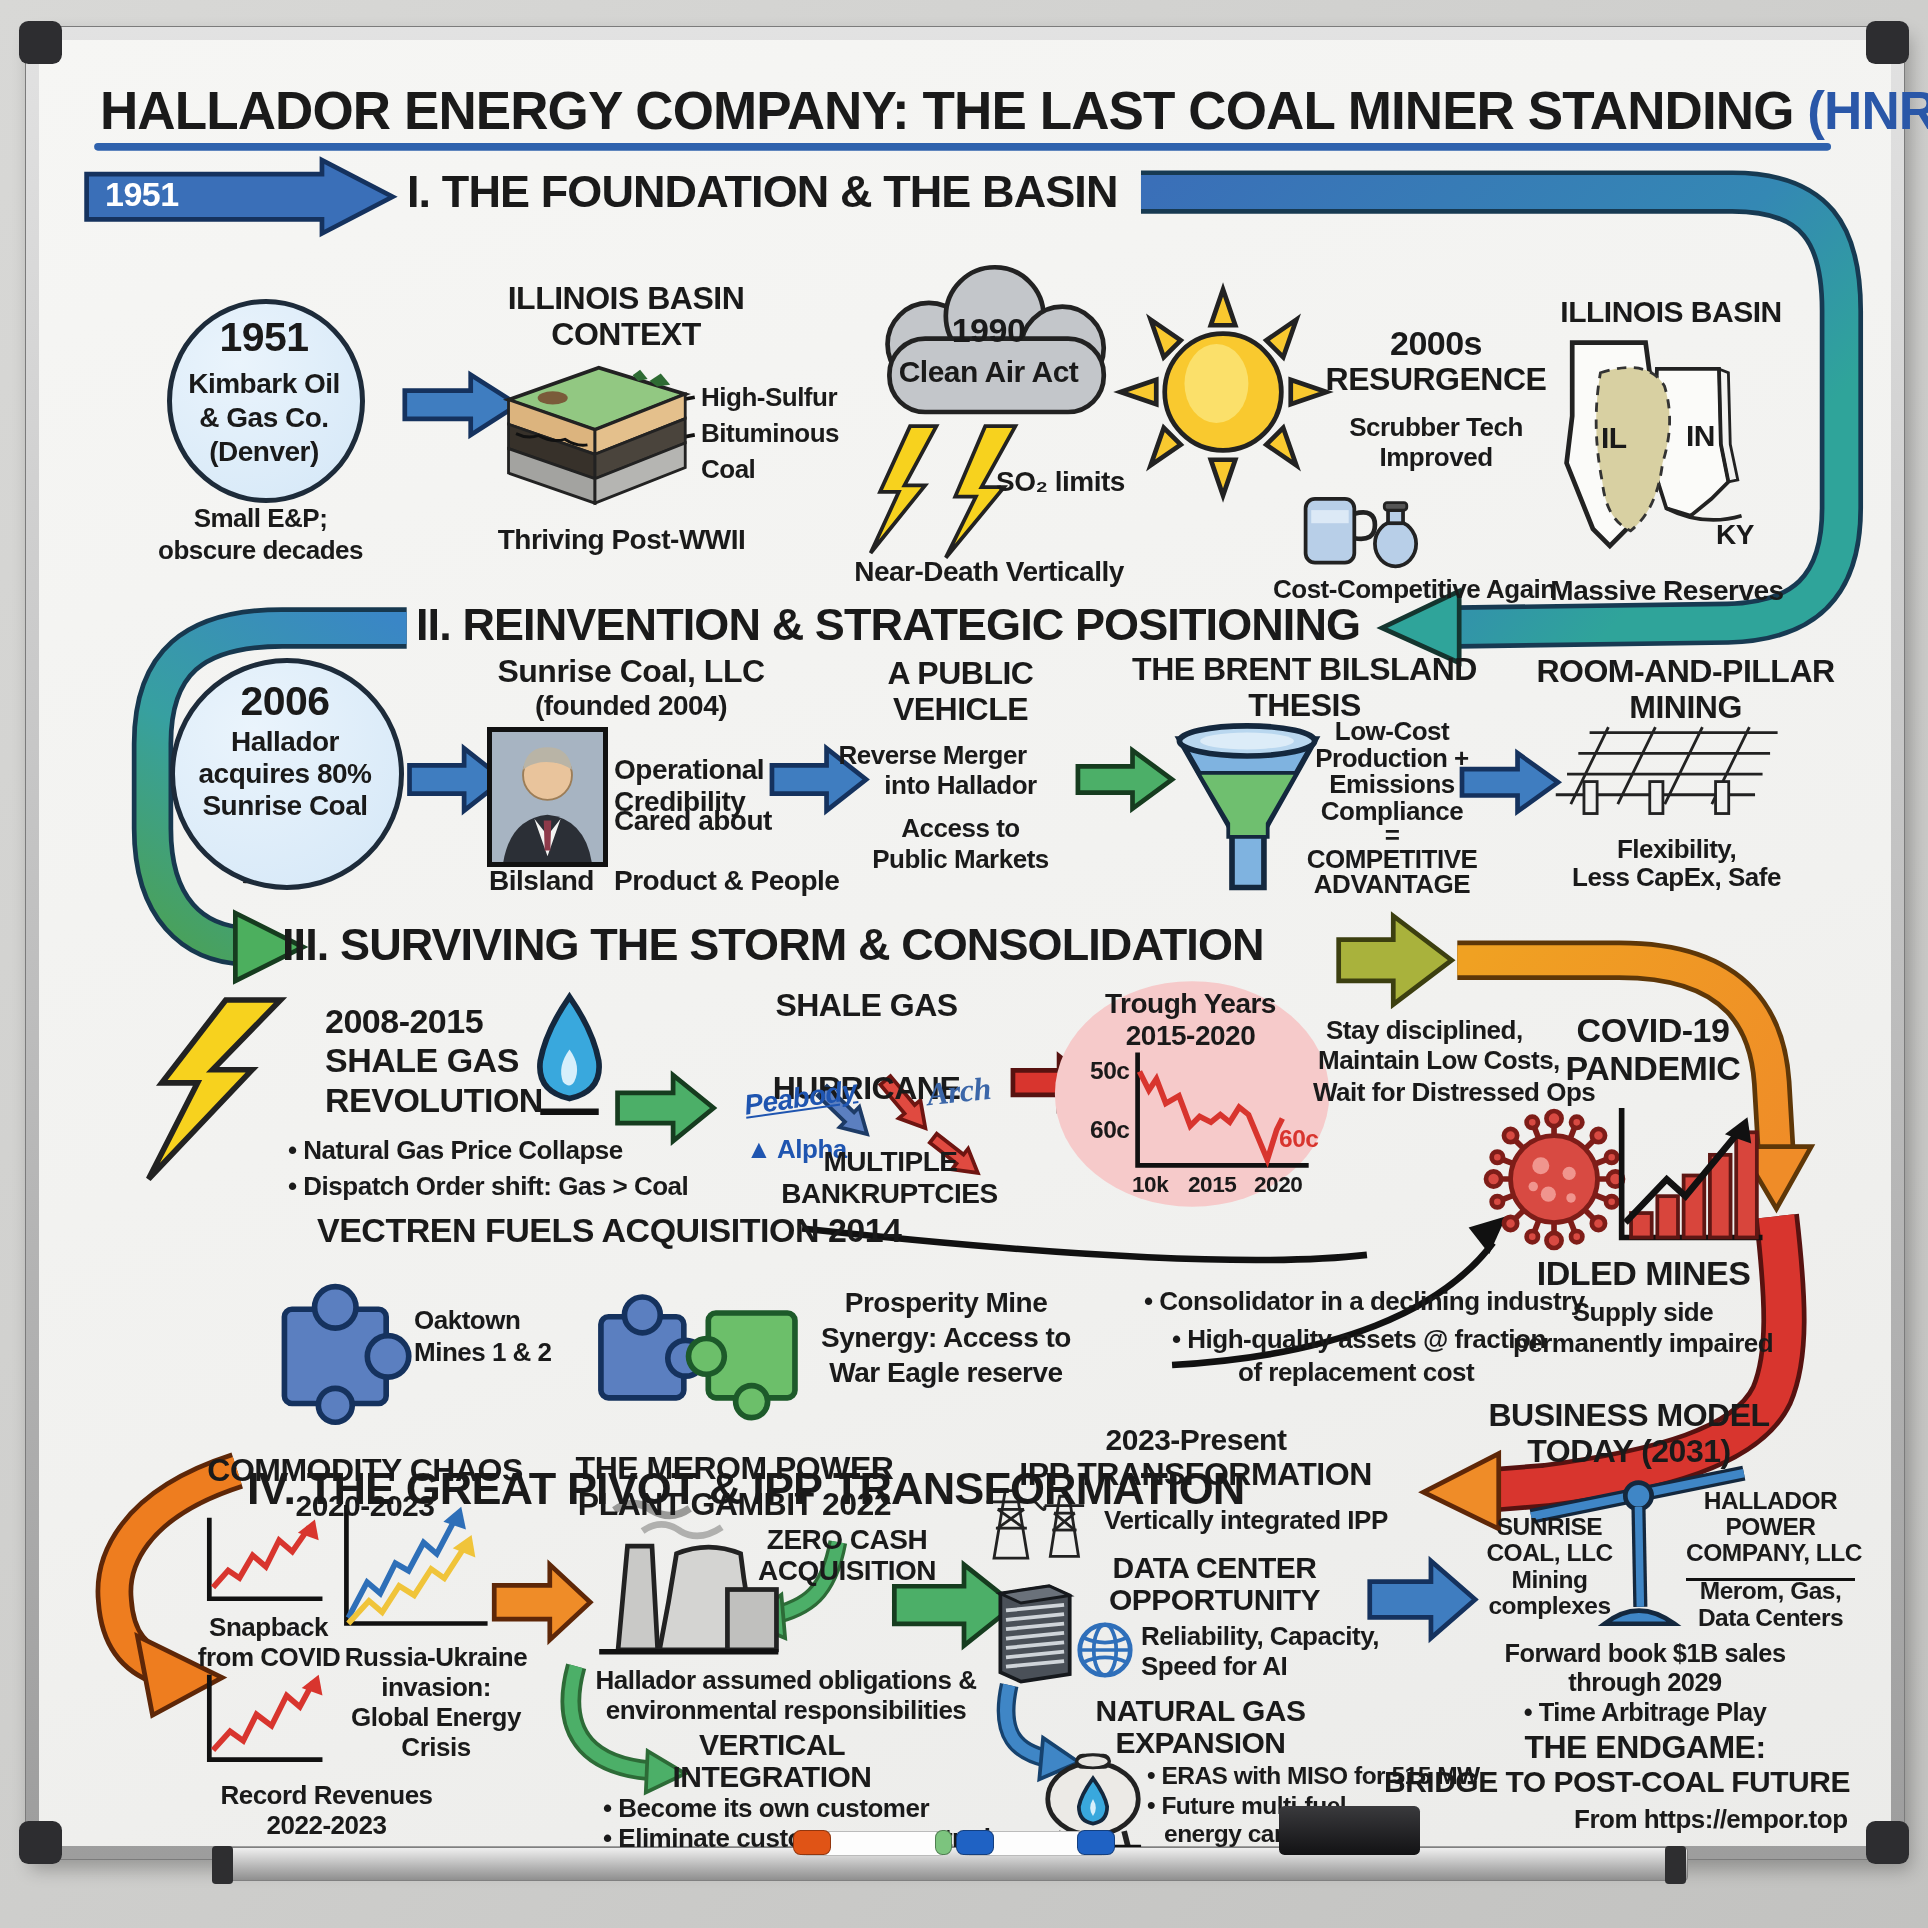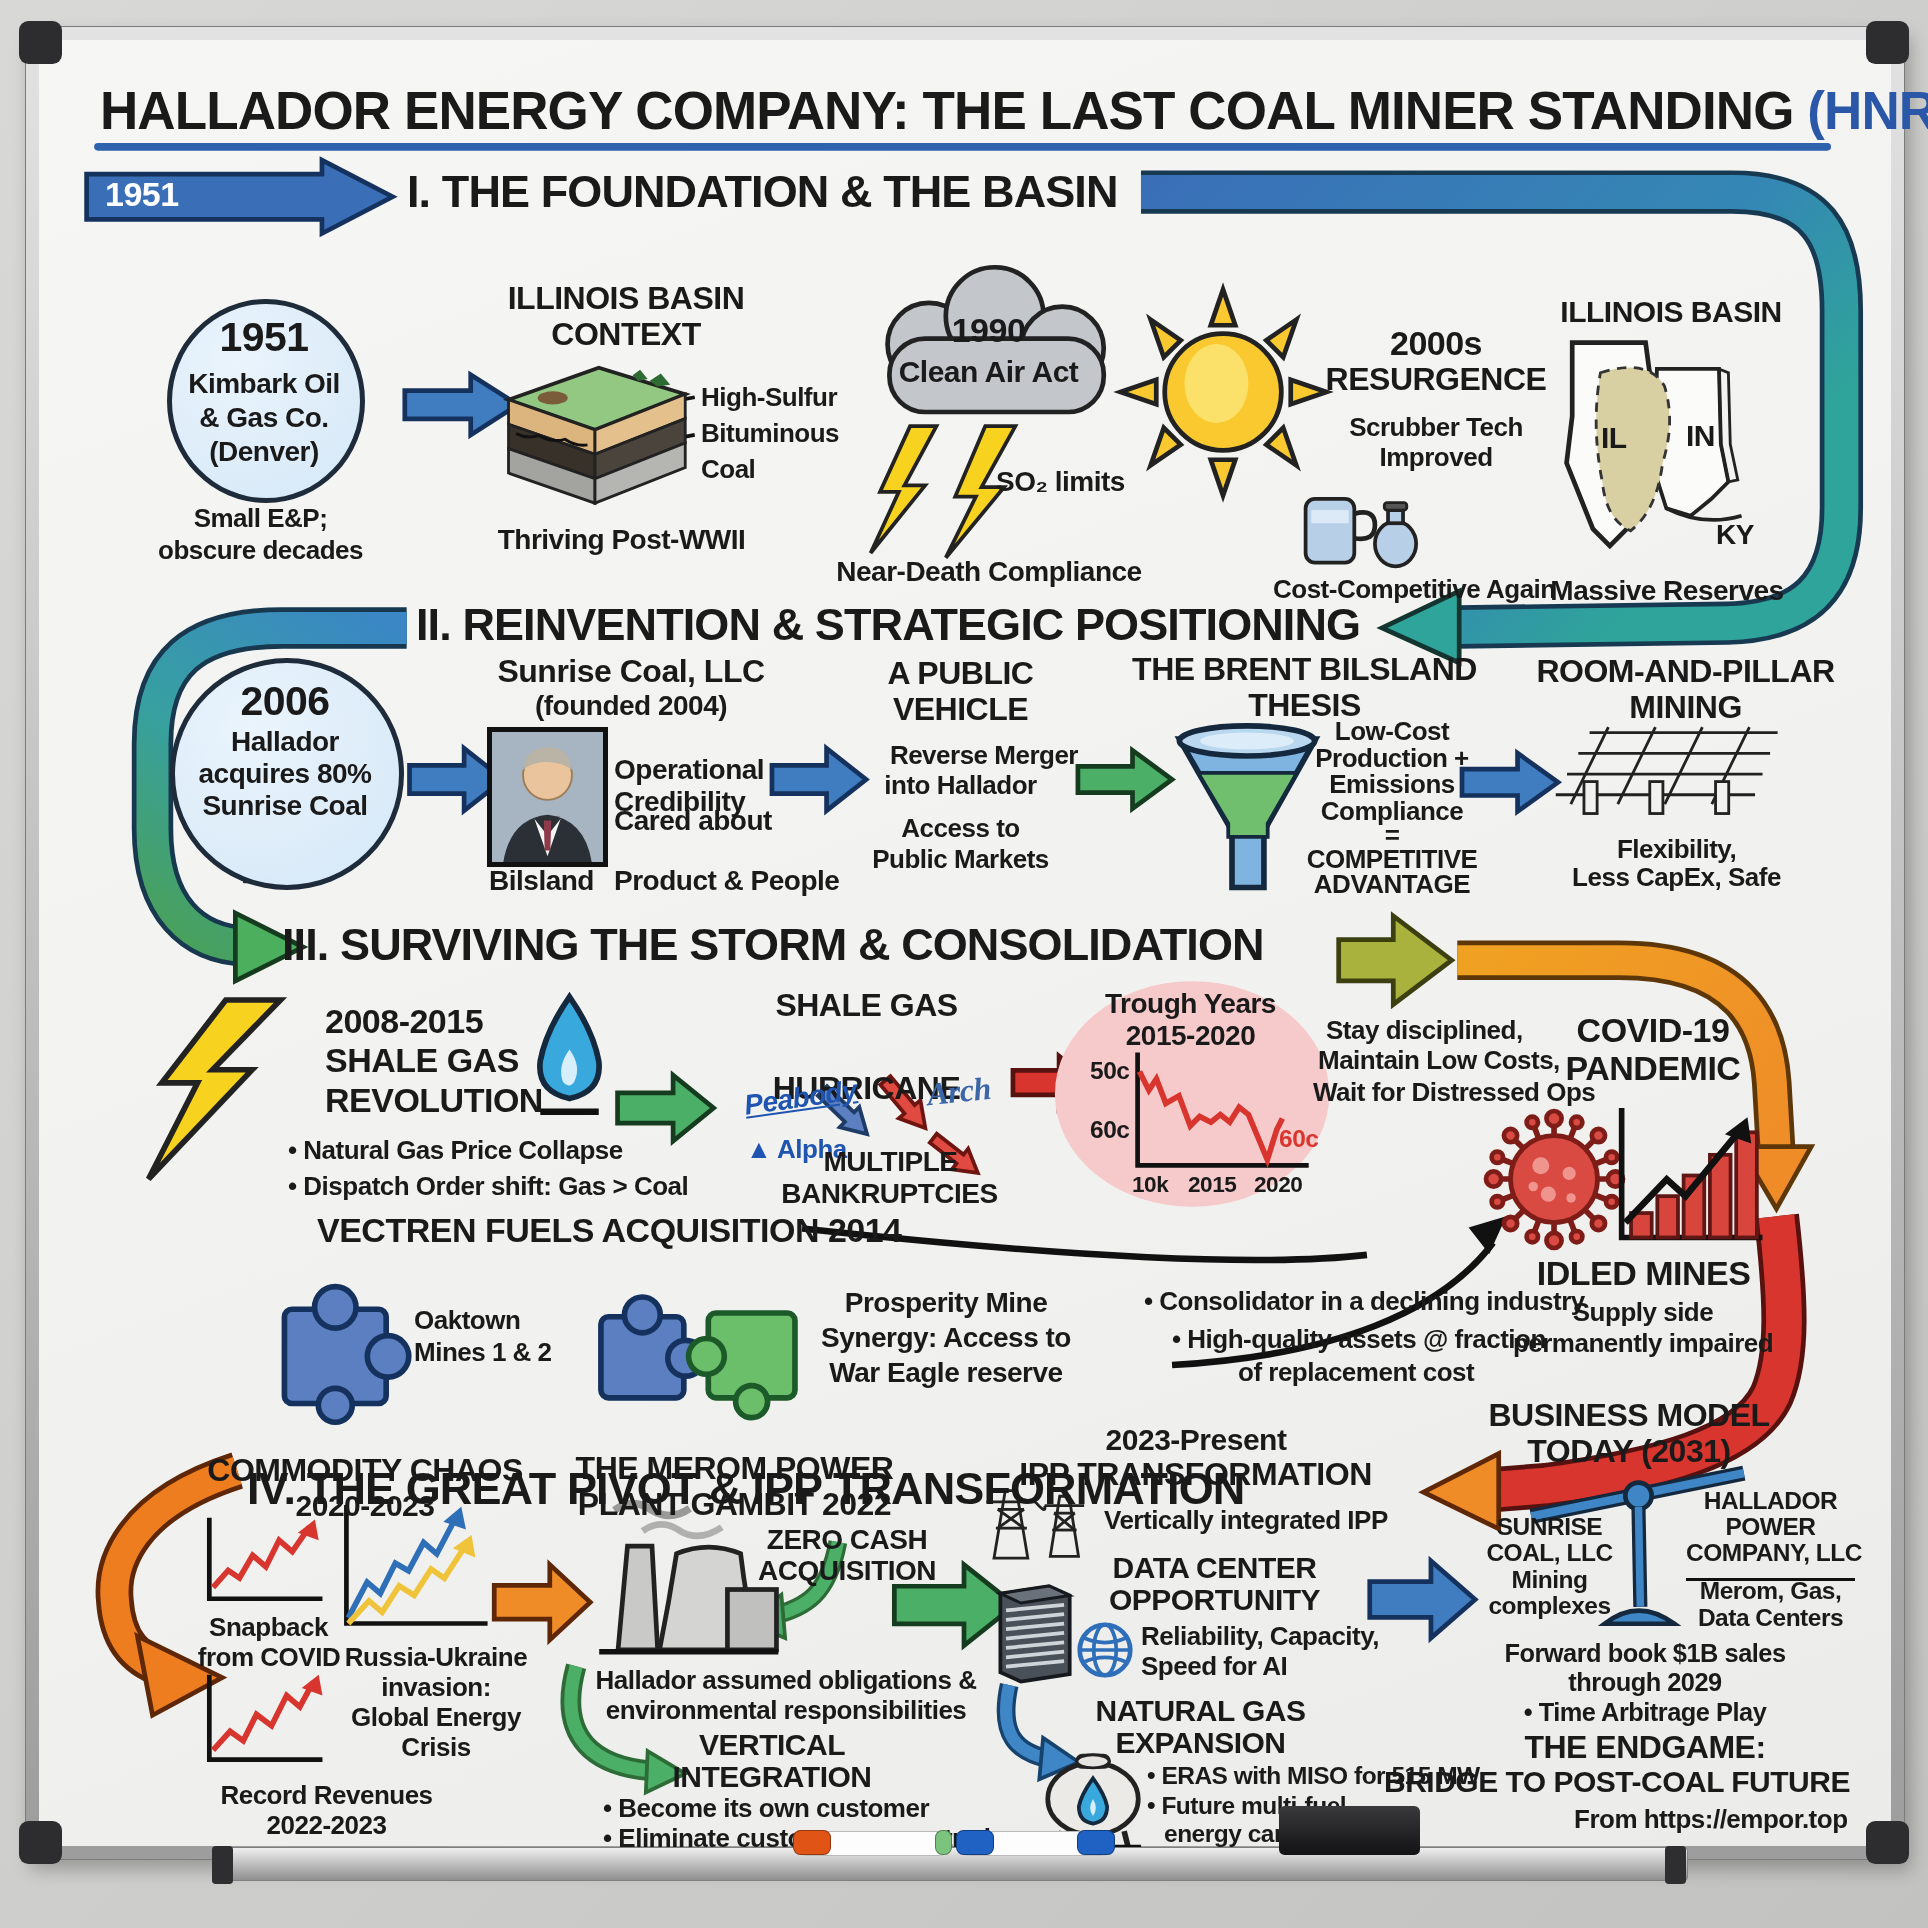--- a/index.html
+++ b/index.html
@@ -426,21 +426,21 @@
 <div class="tx f34 ctr" style="left:480px;top:282px;width:292px;">ILLINOIS BASIN</div>
 <div class="tx f34 ctr" style="left:480px;top:318px;width:292px;">CONTEXT</div>
 <div class="tx f28" style="left:701px;top:384px;">High-Sulfur</div>
 <div class="tx f28" style="left:701px;top:420px;">Bituminous</div>
 <div class="tx f28" style="left:701px;top:456px;">Coal</div>
 <div class="tx f30 ctr" style="left:466px;top:525px;width:311px;">Thriving Post-WWII</div>
 
 <div class="tx f36 ctr" style="left:885px;top:313px;width:207px;">1990</div>
 <div class="tx f32 ctr" style="left:852px;top:356px;width:273px;">Clean Air Act</div>
 <div class="tx f30" style="left:996px;top:467px;">SO₂ limits</div>
-<div class="tx f30 ctr" style="left:829px;top:557px;width:320px;">Near-Death Compliance</div>
+<div class="tx f30 ctr" style="left:829px;top:557px;width:320px;">Near-Death Vertically</div>
 
 <div class="tx f36 ctr" style="left:1337px;top:326px;width:198px;">2000s</div>
 <div class="tx f34 ctr" style="left:1323px;top:363px;width:226px;">RESURGENCE</div>
 <div class="tx f28 ctr" style="left:1323px;top:414px;width:226px;">Scrubber Tech</div>
 <div class="tx f28 ctr" style="left:1323px;top:444px;width:226px;">Improved</div>
 <div class="tx f28 ctr" style="left:1273px;top:576px;width:282px;">Cost-Competitive Again</div>
 
 <div class="tx f32 ctr" style="left:1544px;top:296px;width:254px;">ILLINOIS BASIN</div>
 <div class="tx f32" style="left:1601px;top:422px;">IL</div>
 <div class="tx f32" style="left:1686px;top:420px;">IN</div>
@@ -458,21 +458,21 @@
 <div class="tx f34 ctr" style="left:490px;top:655px;width:282px;">Sunrise Coal, LLC</div>
 <div class="tx f30 ctr" style="left:490px;top:691px;width:282px;">(founded 2004)</div>
 <div class="tx f30 ctr" style="left:471px;top:866px;width:141px;">Bilsland</div>
 <div class="tx f30" style="left:614px;top:755px;">Operational</div>
 <div class="tx f30" style="left:614px;top:787px;">Credibility</div>
 <div class="tx f30" style="left:614px;top:806px;">Cared about</div>
 <div class="tx f30" style="left:614px;top:866px;">Product &amp; People</div>
 
 <div class="tx f34 ctr" style="left:852px;top:657px;width:217px;">A PUBLIC</div>
 <div class="tx f34 ctr" style="left:852px;top:693px;width:217px;">VEHICLE</div>
-<div class="tx f28 ctr" style="left:843px;top:742px;width:235px;text-align:right;">Reverse Merger</div>
+<div class="tx f28 ctr" style="left:815px;top:742px;width:235px;">Reverse Merger</div>
 <div class="tx f28 ctr" style="left:843px;top:772px;width:235px;">into Hallador</div>
 <div class="tx f28 ctr" style="left:843px;top:815px;width:235px;">Access to</div>
 <div class="tx f28 ctr" style="left:843px;top:846px;width:235px;">Public Markets</div>
 
 <div class="tx f34 ctr" style="left:1116px;top:653px;width:377px;">THE BRENT BILSLAND</div>
 <div class="tx f34 ctr" style="left:1116px;top:689px;width:377px;">THESIS</div>
 <div class="tx f28 ctr" style="left:1298px;top:718px;width:188px;">Low-Cost</div>
 <div class="tx f28 ctr" style="left:1298px;top:745px;width:188px;">Production +</div>
 <div class="tx f28 ctr" style="left:1298px;top:771px;width:188px;">Emissions</div>
 <div class="tx f28 ctr" style="left:1298px;top:798px;width:188px;">Compliance</div>

